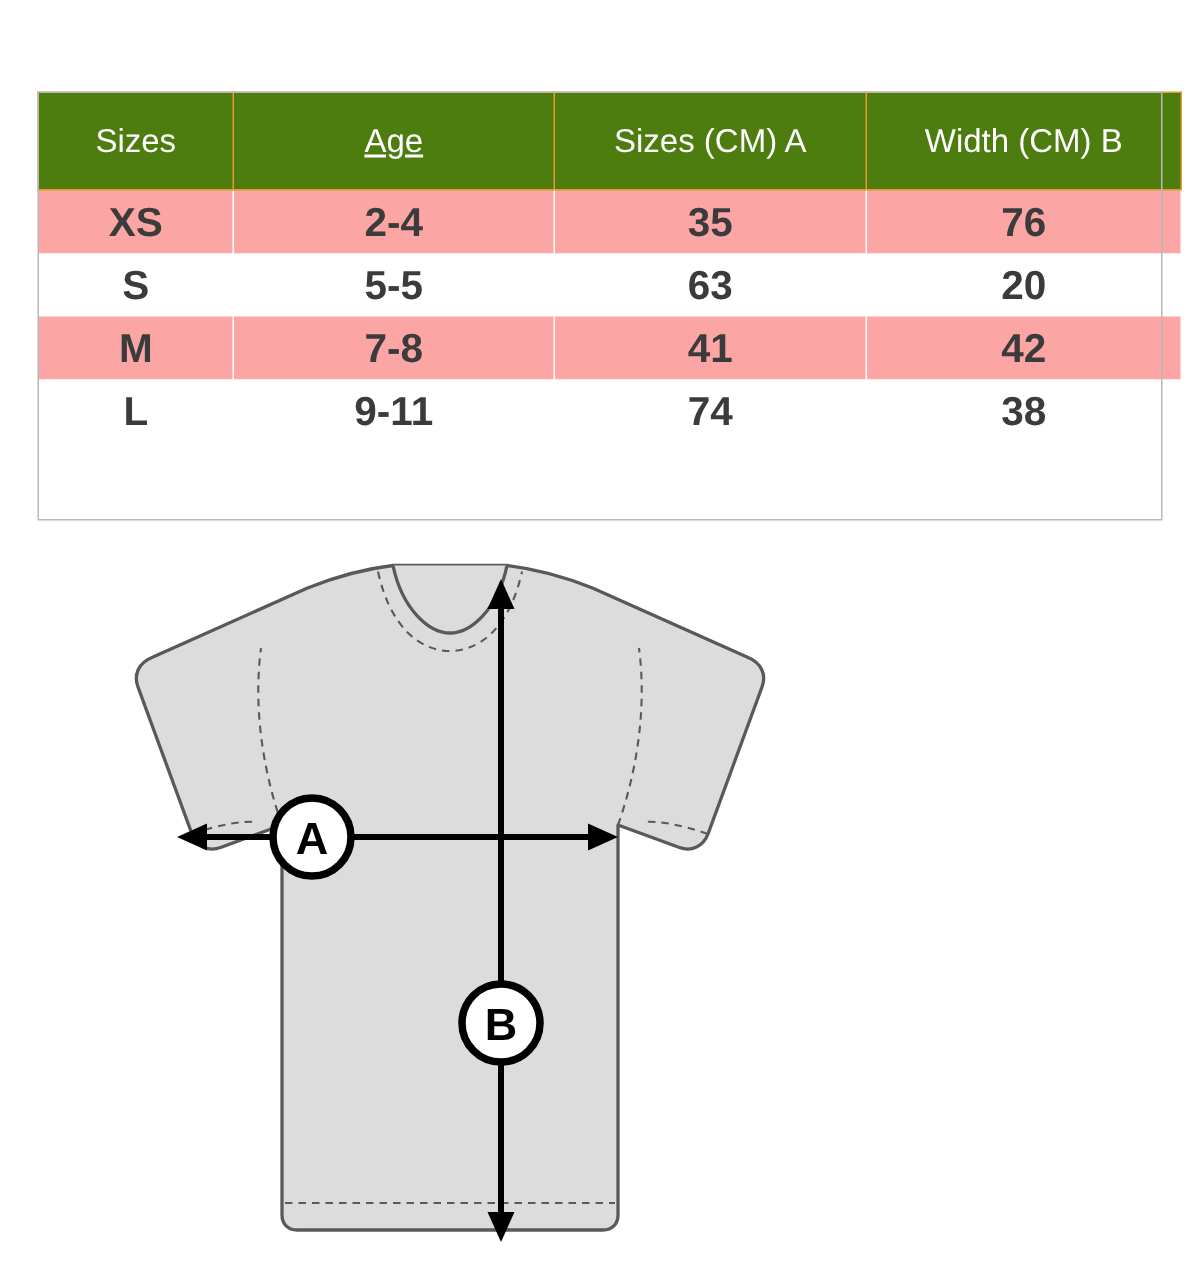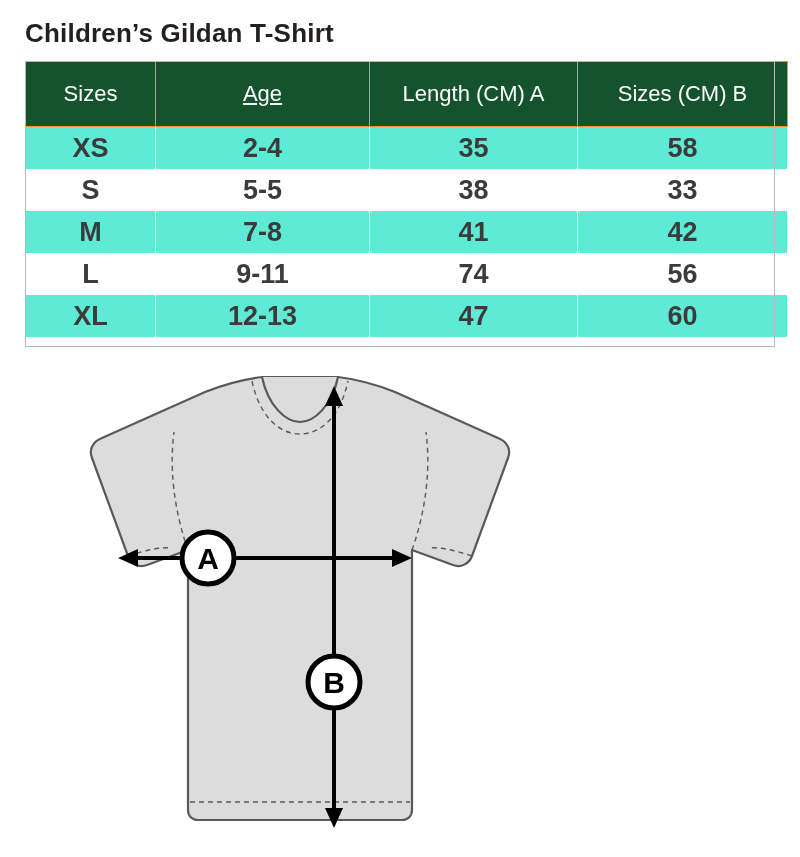--- a/index.html
+++ b/index.html
@@ -38,39 +38,39 @@
     border-collapse: collapse;
     table-layout: fixed;
   }
   table.size-table th,
   table.size-table td {
     border: 1px solid #ffffff;
     text-align: center;
     vertical-align: middle;
   }
   table.size-table thead th {
-    background: #14532d;
+    background: #4d7c0f;
     color: #ffffff;
     font-size: 22px;
     font-weight: normal;
     height: 62px;
     border: 1px solid #e8992a;
   }
   table.size-table tbody td {
     font-size: 27px;
     font-weight: bold;
     height: 40px;
     color: #3b3b3b;
     border-left: 1px solid #ffffff;
     border-right: 1px solid #ffffff;
     border-top: none;
     border-bottom: none;
   }
   table.size-table tbody tr.shaded td {
-    background: #5eead4;
+    background: #fca5a5;
   }
   table.size-table tbody tr.plain td {
     background: #ffffff;
   }
   .col-sizes { width: 127px; }
   .col-age { width: 211px; text-decoration: underline; }
   .col-width { width: 205px; }
   .col-length { width: 207px; }
 
   .table-outline {
@@ -96,61 +96,54 @@
     font-size: 30px;
     font-weight: bold;
     fill: #000000;
   }
 </style>
 </head>
 <body>
 
 <div class="page">
 
-  <div class="title">Children’s Gildan T-Shirt</div>
 
   <table class="size-table">
     <thead>
       <tr>
         <th class="col-sizes">Sizes</th>
         <th class="col-age">Age</th>
-        <th class="col-width">Length (CM) A</th>
-        <th class="col-length">Sizes  (CM) B</th>
+        <th class="col-width">Sizes (CM) A</th>
+        <th class="col-length">Width  (CM) B</th>
       </tr>
     </thead>
     <tbody>
       <tr class="shaded">
         <td>XS</td>
         <td>2-4</td>
         <td>35</td>
-        <td>58</td>
+        <td>76</td>
       </tr>
       <tr class="plain">
         <td>S</td>
         <td>5-5</td>
-        <td>38</td>
-        <td>33</td>
+        <td>63</td>
+        <td>20</td>
       </tr>
       <tr class="shaded">
         <td>M</td>
         <td>7-8</td>
         <td>41</td>
         <td>42</td>
       </tr>
       <tr class="plain">
         <td>L</td>
         <td>9-11</td>
         <td>74</td>
-        <td>56</td>
-      </tr>
-      <tr class="shaded">
-        <td>XL</td>
-        <td>12-13</td>
-        <td>47</td>
-        <td>60</td>
+        <td>38</td>
       </tr>
     </tbody>
   </table>
   <div class="table-outline"></div>
 
   <div class="diagram">
     <svg width="800" height="487" viewBox="0 0 800 487" xmlns="http://www.w3.org/2000/svg">
 
       <g>
         <path d="M205,22

